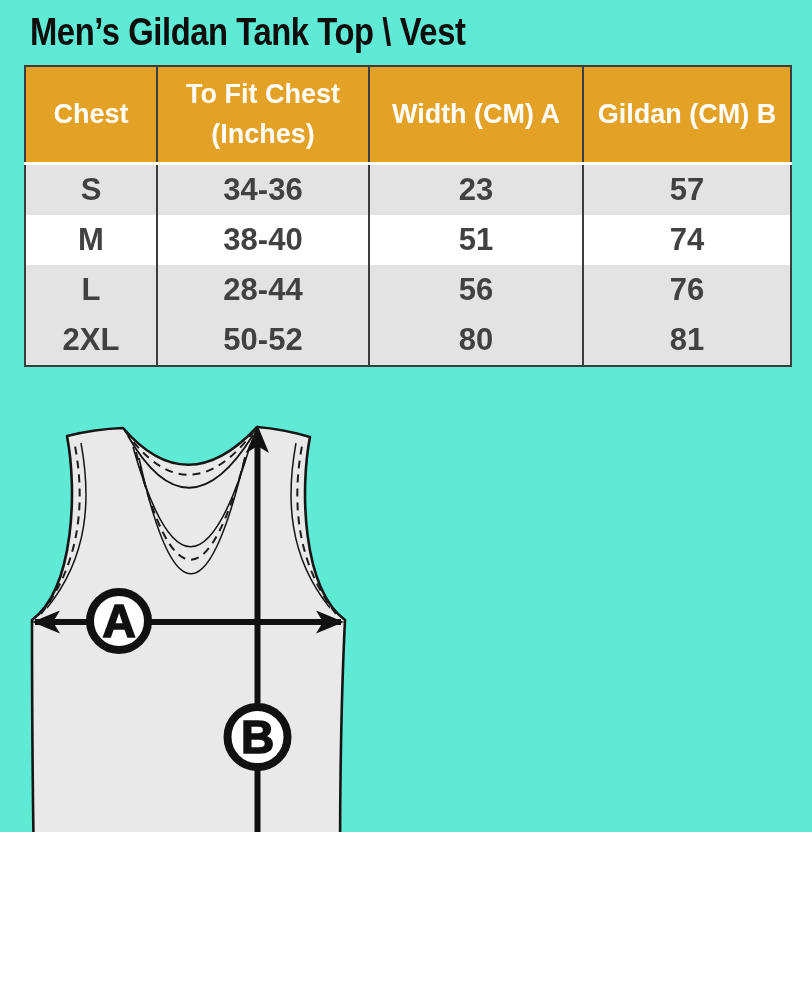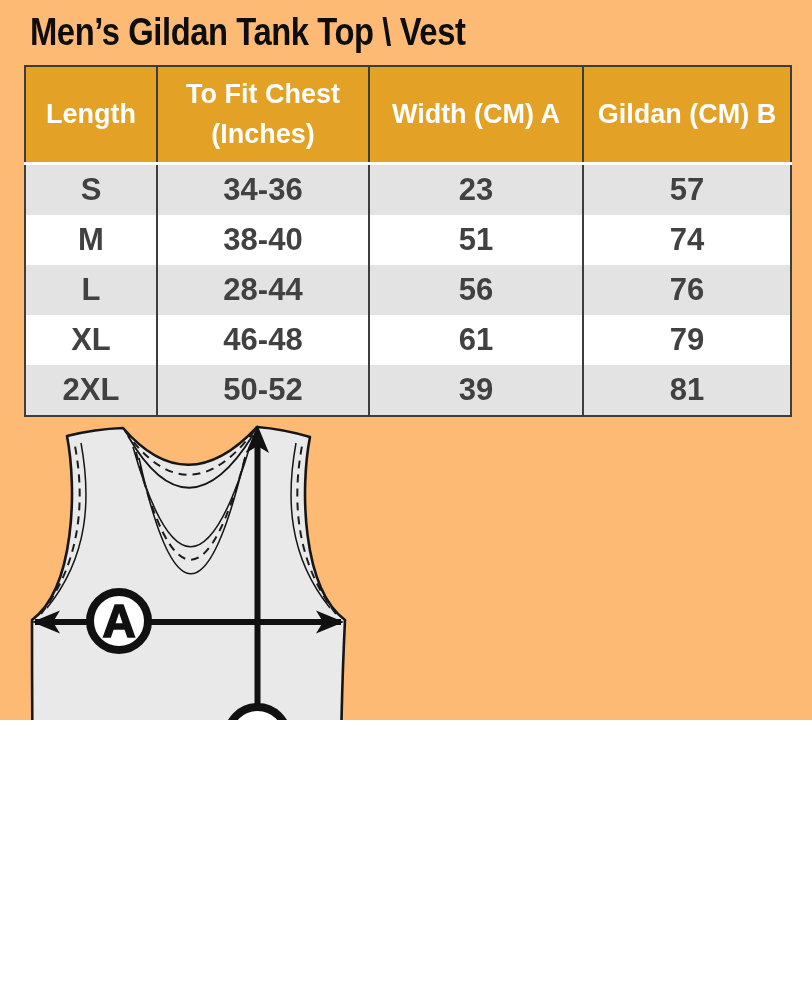--- a/index.html
+++ b/index.html
@@ -7,21 +7,21 @@
     --header-text:#FFFFFF;
     --row-alt:#E3E3E3;
     --row-white:#FFFFFF;
     --cell-text:#414141;
     --border:#3D3D3D;
     --garment-fill:#E9E9E9;
     --line:#161616;
   }
   html,body{margin:0;padding:0;background:#fff;}
   body{font-family:"Liberation Sans", sans-serif;}
-  .page{position:relative;width:812px;height:720px;background:#fdba74;overflow:hidden;text-decoration:underline;}
+  .page{position:relative;width:812px;height:832px;background:#5eead4;overflow:hidden;text-decoration:underline;}
 
   .title{
     position:absolute;left:30px;top:10px;
     font-size:39px;font-weight:bold;color:#0d0d0d;
     letter-spacing:-0.5px;white-space:nowrap;
     transform:scaleX(0.84);transform-origin:left center;
   }
 
   table.size-chart{
     position:absolute;left:24px;top:65px;width:766px;
@@ -61,21 +61,21 @@
 
   <table class="size-chart">
     <colgroup>
       <col style="width:132px">
         <col style="width:212px">
         <col style="width:214px">
         <col style="width:208px">
     </colgroup>
     <thead>
       <tr>
-        <th>Length</th>
+        <th>Chest</th>
         <th>To Fit Chest (Inches)</th>
         <th>Width (CM) A</th>
         <th>Gildan  (CM) B</th>
       </tr>
     </thead>
     <tbody>
       <tr class="alt">
         <td>S</td>
         <td>34-36</td>
         <td>23</td>
@@ -86,30 +86,24 @@
         <td>38-40</td>
         <td>51</td>
         <td>74</td>
       </tr>
       <tr class="alt">
         <td>L</td>
         <td>28-44</td>
         <td>56</td>
         <td>76</td>
       </tr>
-      <tr class="plain">
-        <td>XL</td>
-        <td>46-48</td>
-        <td>61</td>
-        <td>79</td>
-      </tr>
       <tr class="alt">
         <td>2XL</td>
         <td>50-52</td>
-        <td>39</td>
+        <td>80</td>
         <td>81</td>
       </tr>
     </tbody>
   </table>
 
   <svg class="diagram" viewBox="0 415 430 585" xmlns="http://www.w3.org/2000/svg">
 
     <path d="M 67,436
          Q 95,429 123,428
          Q 187,502 257,427

